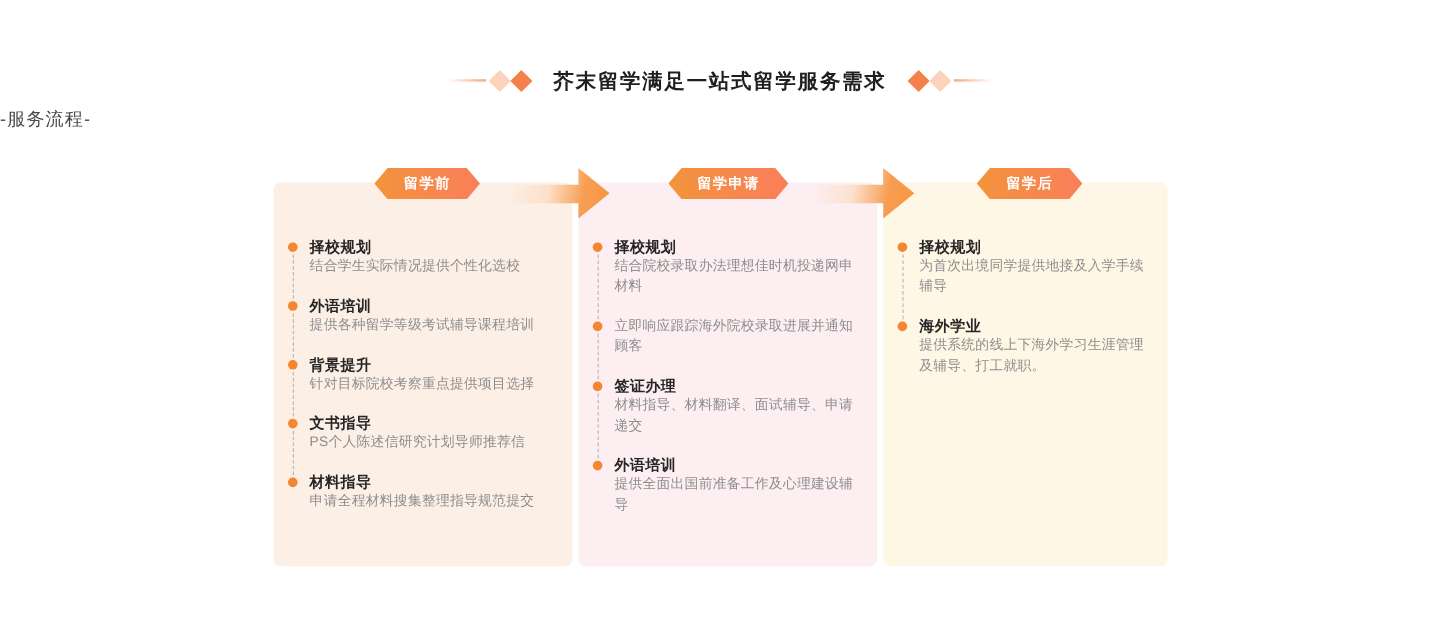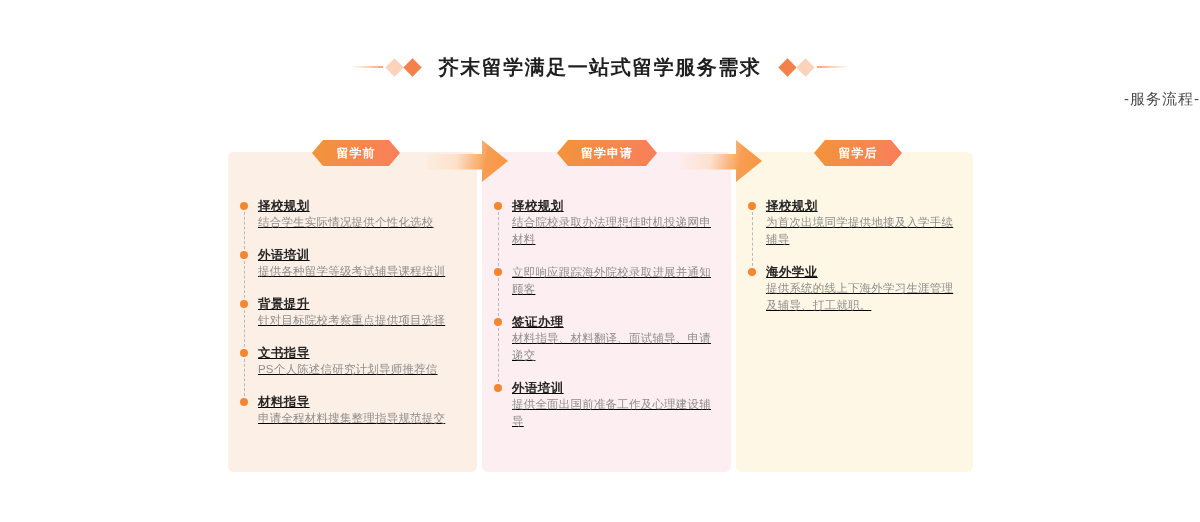--- a/index.html
+++ b/index.html
@@ -27,27 +27,27 @@
     background:linear-gradient(90deg,#f7a578 0%,#ffffff 100%);
   }
   .diamond{
     width:13px;height:13px;transform:rotate(45deg);
     display:inline-block;
   }
   .diamond.light{background:#fbd3bb;}
   .diamond.dark{background:#f4814b;}
   .deco-group{display:flex;align-items:center;gap:5px;}
   #page-title{
-    font-size:20px;font-weight:bold;color:#1f1f1f;
+    font-size:17px;font-weight:bold;color:#1f1f1f;
     letter-spacing:1.5px;white-space:nowrap;
     padding:0 10px;
   }
   #subtitle{
     position:absolute;left:0;top:90px;width:1200px;
-    text-align:right;font-size:15px;color:#4a4a4a;letter-spacing:1px;
+    text-align:left;font-size:15px;color:#4a4a4a;letter-spacing:1px;
   }
 
   
   #flow{
     position:absolute;left:228px;top:140px;width:745px;height:332px;
   }
 
   .col{
     position:absolute;top:12px;height:320px;
     border-radius:6px;
@@ -83,21 +83,20 @@
   .arrow.a2{left:452px;}
 
   
   .items{
     position:absolute;top:46px;left:0;width:100%;
   }
   .item{
     position:relative;
     padding-left:30px;padding-right:14px;
     margin-bottom:16px;
-    text-decoration:underline;
   }
   .item .dot{
     position:absolute;left:12px;top:4px;
     width:8px;height:8px;border-radius:50%;
     background:#f4862f;
   }
   .item .stem{
     position:absolute;left:15.5px;top:14px;bottom:-18px;
     width:0;border-left:1px dashed #b9b9b9;
   }

